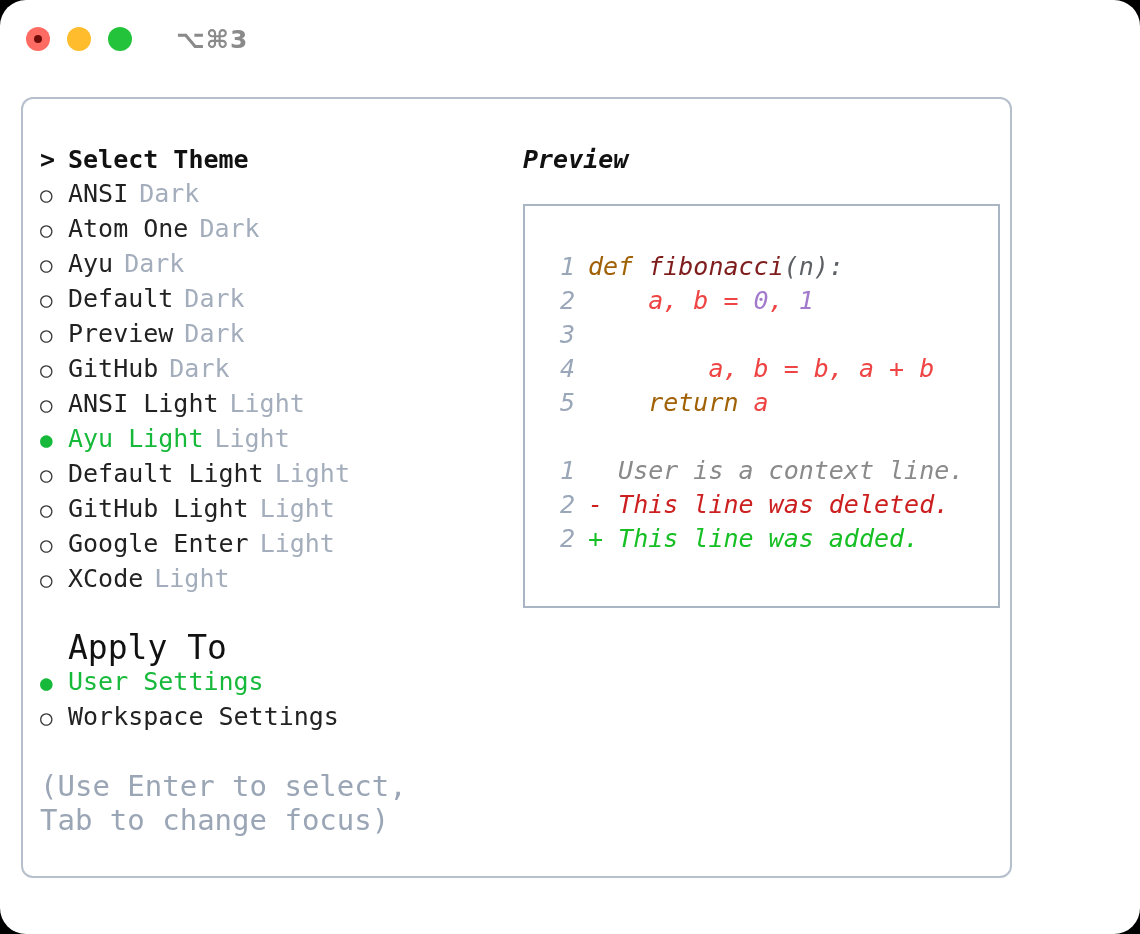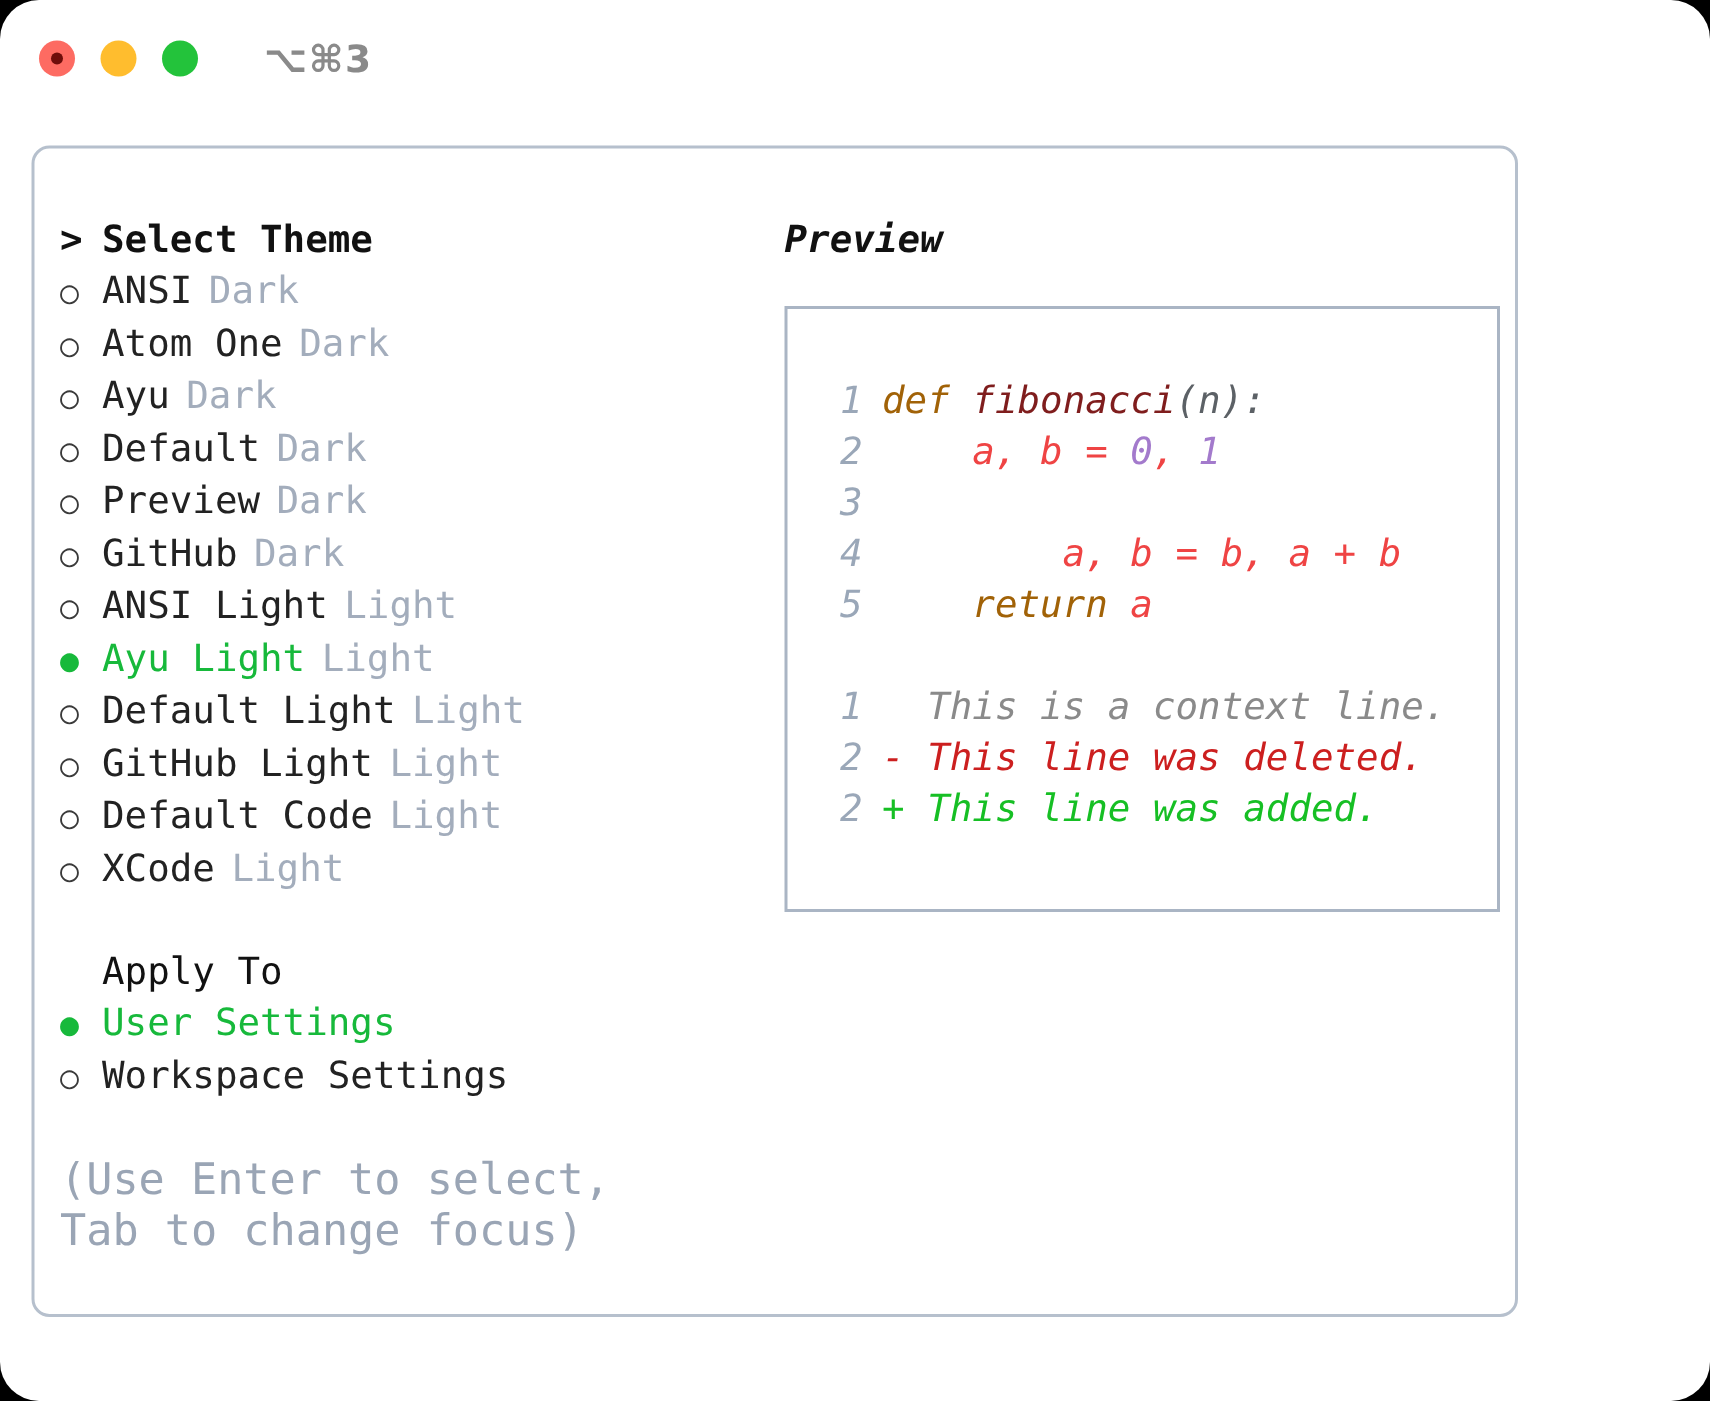--- a/index.html
+++ b/index.html
@@ -130,21 +130,21 @@
     font-size: 21px;
   }
   .option-label { color: #222222; }
   .option-row.is-selected .option-label { color: #17b93b; }
   .option-tag {
     color: #a3adbc;
     margin-left: 11px;
   }
 
   .plain-label {
-    font-size: 25px;
+    font-size: 33px;
     color: #111111;
     line-height: 34px;
     padding-left: 28px;
     white-space: pre;
   }
 
   .spacer-sm { height: 34px; }
   .spacer-md { height: 34px; }
 
   #help-text {
@@ -235,21 +235,21 @@
             <div class="option-row"><span class="marker">○</span><span class="option-label">ANSI</span><span class="option-tag">Dark</span></div>
             <div class="option-row"><span class="marker">○</span><span class="option-label">Atom One</span><span class="option-tag">Dark</span></div>
             <div class="option-row"><span class="marker">○</span><span class="option-label">Ayu</span><span class="option-tag">Dark</span></div>
             <div class="option-row"><span class="marker">○</span><span class="option-label">Default</span><span class="option-tag">Dark</span></div>
             <div class="option-row"><span class="marker">○</span><span class="option-label">Preview</span><span class="option-tag">Dark</span></div>
             <div class="option-row"><span class="marker">○</span><span class="option-label">GitHub</span><span class="option-tag">Dark</span></div>
             <div class="option-row"><span class="marker">○</span><span class="option-label">ANSI Light</span><span class="option-tag">Light</span></div>
             <div class="option-row is-selected"><span class="marker selected">●</span><span class="option-label">Ayu Light</span><span class="option-tag">Light</span></div>
             <div class="option-row"><span class="marker">○</span><span class="option-label">Default Light</span><span class="option-tag">Light</span></div>
             <div class="option-row"><span class="marker">○</span><span class="option-label">GitHub Light</span><span class="option-tag">Light</span></div>
-            <div class="option-row"><span class="marker">○</span><span class="option-label">Default Code</span><span class="option-tag">Light</span></div>
+            <div class="option-row"><span class="marker">○</span><span class="option-label">Google Enter</span><span class="option-tag">Light</span></div>
             <div class="option-row"><span class="marker">○</span><span class="option-label">XCode</span><span class="option-tag">Light</span></div>
           </div>
 
         <div class="spacer-sm"></div>
 
         <div class="plain-label">Apply To</div>
 
         <div id="apply-to-list">
             <div class="option-row is-selected"><span class="marker selected">●</span><span class="option-label">User Settings</span></div>
             <div class="option-row"><span class="marker">○</span><span class="option-label">Workspace Settings</span></div>
@@ -266,21 +266,21 @@
         <div id="preview-box">
           <div id="code-block">
               <div class="code-line"><span class="lineno">1</span><span class="code-text"><span class="tok-kw">def </span><span class="tok-fn">fibonacci</span><span class="tok-punc">(n):</span></span></div>
               <div class="code-line"><span class="lineno">2</span><span class="code-text"><span class="tok-plain">    a, b = </span><span class="tok-num">0</span><span class="tok-plain">, </span><span class="tok-num">1</span></span></div>
               <div class="code-line"><span class="lineno">3</span></div>
               <div class="code-line"><span class="lineno">4</span><span class="code-text"><span class="tok-plain">        a, b = b, a + b</span></span></div>
               <div class="code-line"><span class="lineno">5</span><span class="code-text"><span class="tok-kw">    return </span><span class="tok-plain">a</span></span></div>
             </div>
           <div class="code-gap"></div>
           <div id="diff-block">
-              <div class="code-line"><span class="lineno">1</span><span class="code-text diff-ctx">  This is a context line.</span></div>
+              <div class="code-line"><span class="lineno">1</span><span class="code-text diff-ctx">  User is a context line.</span></div>
               <div class="code-line"><span class="lineno">2</span><span class="code-text diff-del">- This line was deleted.</span></div>
               <div class="code-line"><span class="lineno">2</span><span class="code-text diff-add">+ This line was added.</span></div>
             </div>
         </div>
       </div>
 
     </div>
   </div>
 </div>
 

